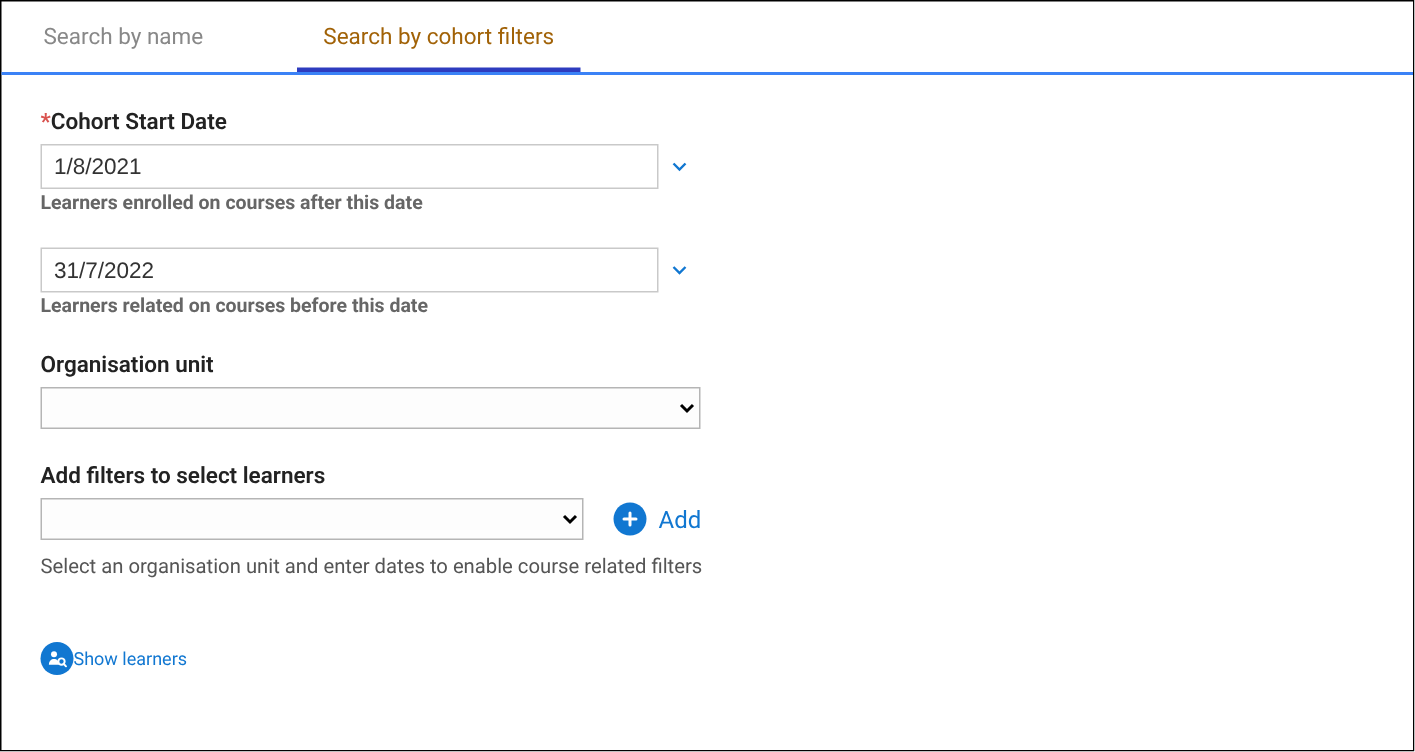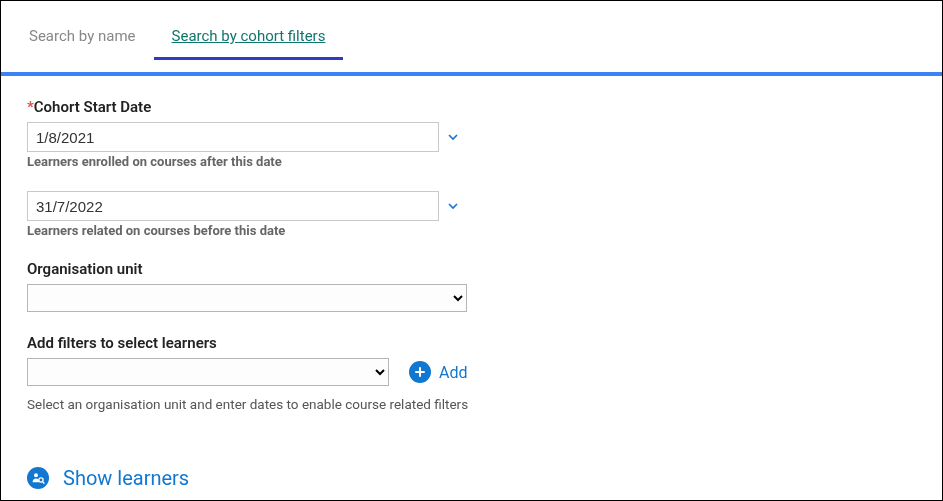--- a/index.html
+++ b/index.html
@@ -12,34 +12,34 @@
   }
   .page {
     border: 1px solid #000;
     width: 943px;
     height: 501px;
     position: relative;
     background: #fff;
   }
   .tabs {
     display: flex;
-    border-bottom: 4px solid #3b82f6;
-    padding: 12px 10px;
+    border-bottom: 2px solid #3b82f6;
+    padding: 0 10px;
+    gap: 44px;
   }
   .tab {
     padding: 14px 18px 12px 18px;
     font-size: 15px;
     cursor: pointer;
     color: #888;
     border-bottom: 3px solid transparent;
   }
   .tab.active {
-    color: #0f766e;
+    color: #a16207;
     border-bottom: 3px solid #2e3cbf;
-    text-decoration: underline;
   }
   .content {
     padding: 22px 26px 18px 26px;
   }
   .field-group {
     margin-bottom: 22px;
   }
   .label {
     font-size: 15px;
     font-weight: 600;
@@ -112,25 +112,25 @@
   }
   .add-circle svg { display:block; }
   .note {
     font-size: 13.5px;
     color: #555;
     margin-top: 10px;
   }
   .show-learners {
     display: inline-flex;
     align-items: center;
-    gap: 14px;
+    gap: 0;
     color: #1177d1;
-    font-size: 20px;
-    cursor: pointer;
-    margin-top: 46px;
+    font-size: 12px;
+    cursor: pointer;
+    margin-top: 34px;
   }
   .show-circle {
     width: 22px;
     height: 22px;
     border-radius: 50%;
     background: #1177d1;
     display: inline-flex;
     align-items: center;
     justify-content: center;
   }

